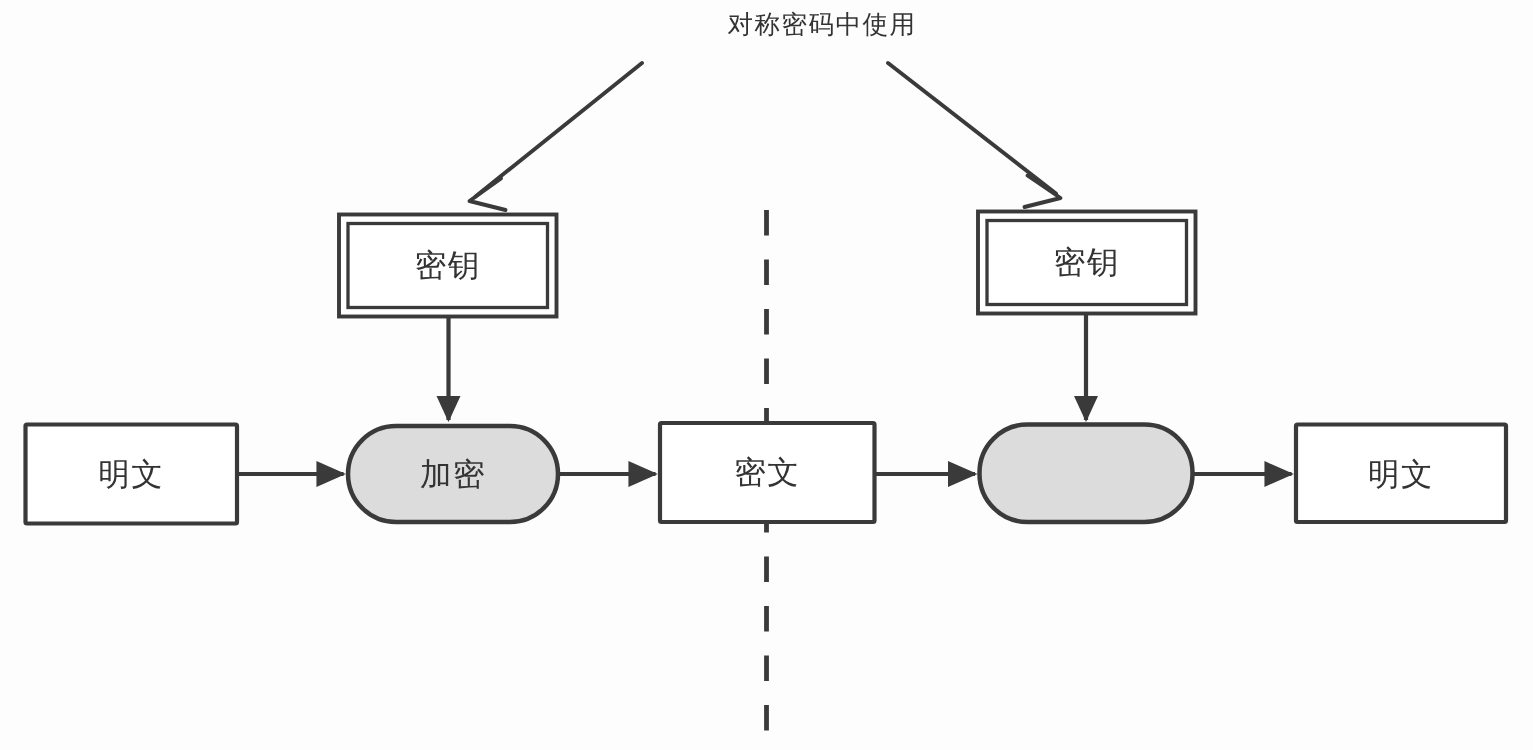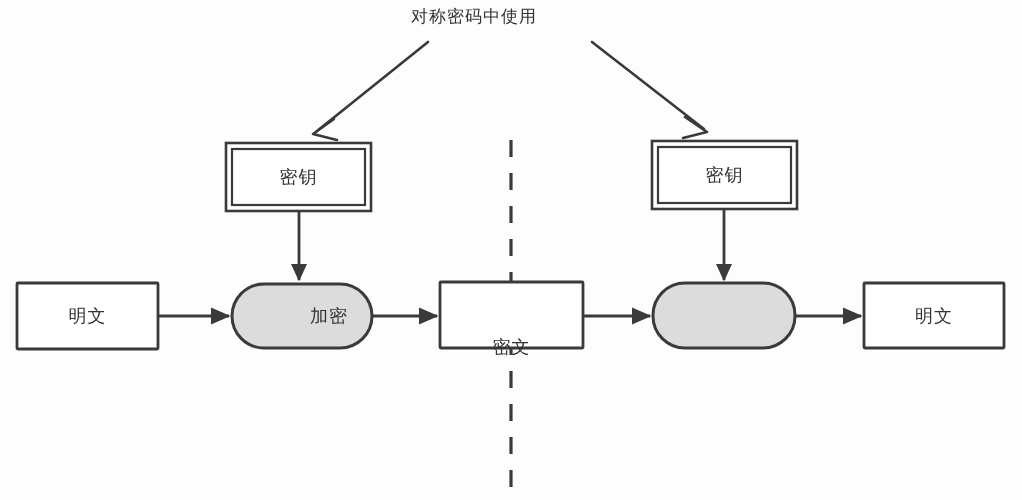--- a/index.html
+++ b/index.html
@@ -24,29 +24,29 @@
     top: 0;
     width: 1022px;
     height: 500px;
   }
   .node-label {
     position: absolute;
     display: flex;
     align-items: center;
     justify-content: center;
     font-family: "DejaVu Sans", "Liberation Sans", sans-serif;
-    font-size: 18px;
+    font-size: 21px;
     color: #333333;
     letter-spacing: 1px;
     white-space: nowrap;
     pointer-events: none;
   }
   .caption {
     position: absolute;
-    text-align: left;
+    text-align: right;
     font-family: Liberation Sans, sans-serif;
     font-size: 17px;
     line-height: 25px;
     color: #333333;
     letter-spacing: 1px;
     white-space: nowrap;
   }
 </style>
 </head>
 <body>
@@ -107,23 +107,23 @@
 
     <rect x="864" y="283" width="140" height="65" rx="1" fill="#ffffff" stroke="#3a3a3a" stroke-width="2.8"></rect>
   </svg>
 
   <div class="caption" style="left:411px; top:4px; width:200px;">
     <div>对称密码中使用</div>
   </div>
 
   <div class="node-label" style="left:17px; top:283px; width:141px; height:66px;">明文</div>
 
-  <div class="node-label" style="left:232px; top:284px; width:140px; height:64px;padding-left:27px;">加密</div>
+  <div class="node-label" style="left:232px; top:284px; width:140px; height:64px;">加密</div>
 
-  <div class="node-label" style="left:440px; top:282px; width:143px; height:66px;margin-top:32px;">密文</div>
+  <div class="node-label" style="left:440px; top:282px; width:143px; height:66px;">密文</div>
 
 
   <div class="node-label" style="left:864px; top:283px; width:140px; height:65px;">明文</div>
 
   <div class="node-label" style="left:232px; top:149px; width:133px; height:56px;">密钥</div>
 
   <div class="node-label" style="left:658px; top:147px; width:133px; height:56px;">密钥</div>
 
 </div>
 

